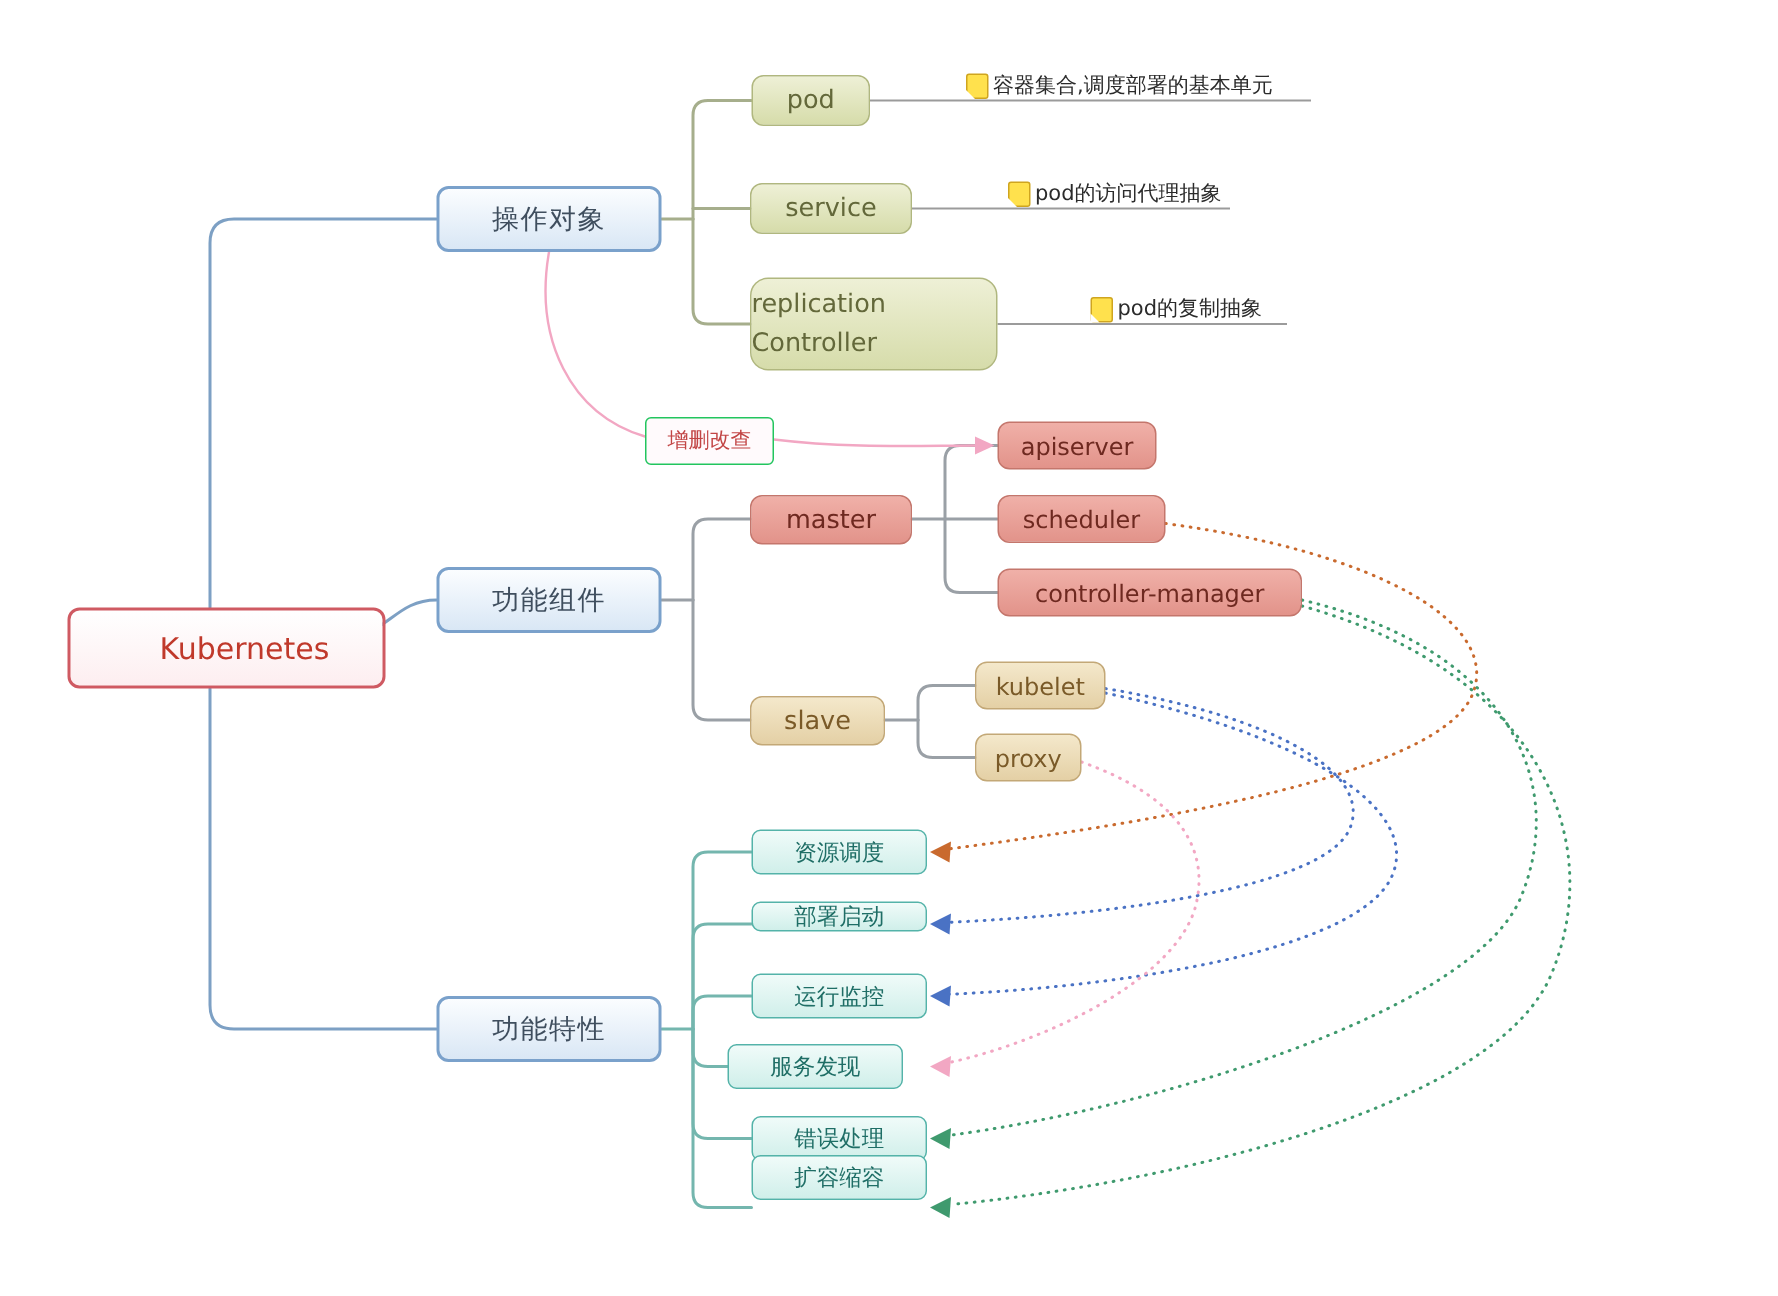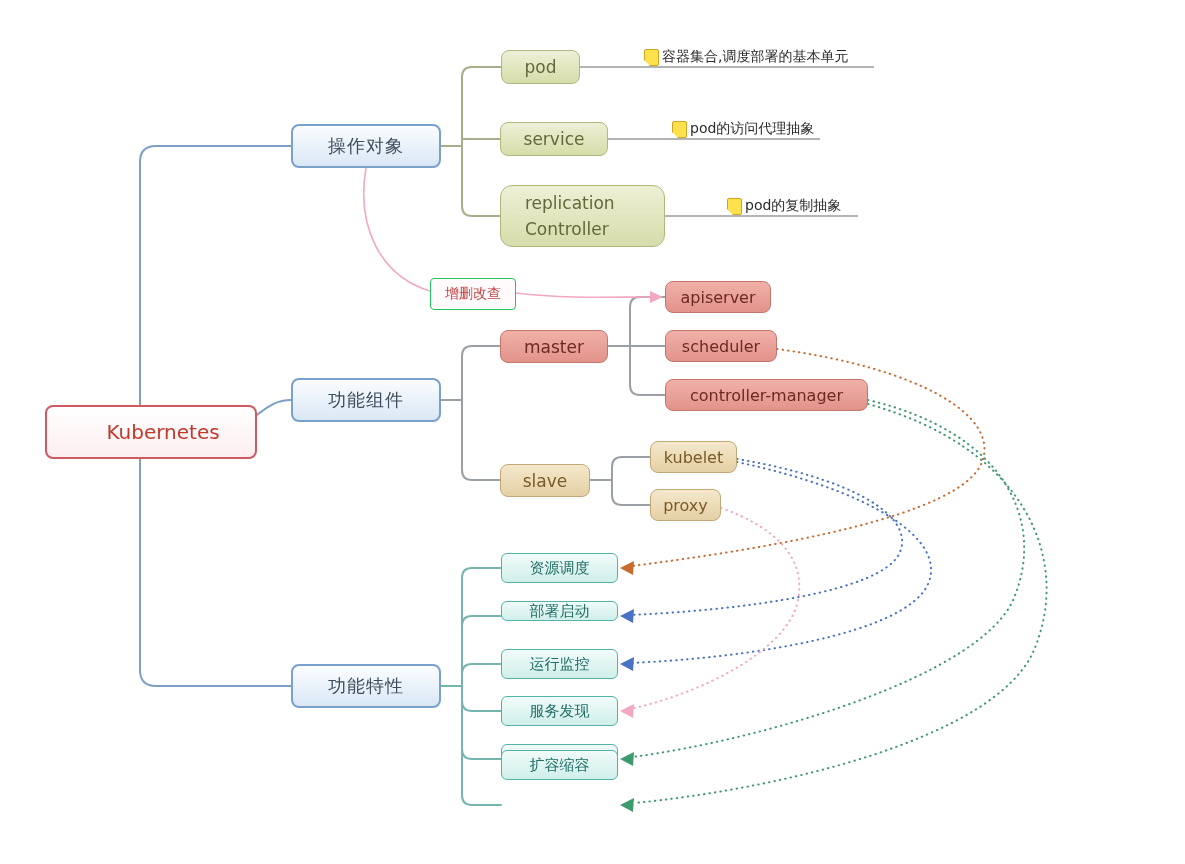--- a/index.html
+++ b/index.html
@@ -19,21 +19,21 @@
   }
   .main{
     background:linear-gradient(#fbfdff,#d9e7f5);
     border:2px solid #7aa1cb;color:#3f4e5e;font-size:18px;letter-spacing:1px;text-align:right;
   }
   .olive{
     background:linear-gradient(#eef0d6,#d6dcaa);
     border:1.5px solid #b0b77f;color:#63683a;font-size:17px;
   }
   .olive.big{
-    border-radius:12px;justify-content:flex-start;padding-left:24px;
+    border-radius:12px;justify-content:flex-start;
     white-space:normal;line-height:1.55;
   }
   .salmon{
     background:linear-gradient(#f0b0a8,#e2938a);
     border:1.5px solid #c4766c;color:#6e2920;font-size:16px;text-align:right;
   }
   .tan{
     background:linear-gradient(#f4e8cb,#e4d0a5);
     border:1.5px solid #c3a877;color:#7a5a28;font-size:16px;
   }
@@ -150,17 +150,17 @@
   <div class="topic salmon" style="left:665px;top:281px;width:106px;height:32px;">apiserver</div>
   <div class="topic salmon" style="left:665px;top:330px;width:112px;height:32px;">scheduler</div>
   <div class="topic salmon" style="left:665px;top:379px;width:203px;height:32px;">controller-manager</div>
   <div class="topic tan" style="left:500px;top:464px;width:90px;height:33px;font-size:17px;">slave</div>
   <div class="topic tan" style="left:650px;top:441px;width:87px;height:32px;">kubelet</div>
   <div class="topic tan" style="left:650px;top:489px;width:71px;height:32px;">proxy</div>
 
   <div class="topic teal" style="left:501px;top:553px;width:117px;height:30px;">资源调度</div>
   <div class="topic teal" style="left:501px;top:601px;width:117px;height:20px;">部署启动</div>
   <div class="topic teal" style="left:501px;top:649px;width:117px;height:30px;">运行监控</div>
-  <div class="topic teal" style="left:501px;top:696px;width:117px;height:30px;">服务发现</div>
+  <div class="topic teal" style="left:485px;top:696px;width:117px;height:30px;">服务发现</div>
   <div class="topic teal" style="left:501px;top:744px;width:117px;height:30px;">错误处理</div>
-  <div class="topic teal" style="left:501px;top:750px;width:117px;height:30px;">扩容缩容</div>
+  <div class="topic teal" style="left:501px;top:770px;width:117px;height:30px;">扩容缩容</div>
 
 </div>
 
 </body></html>

